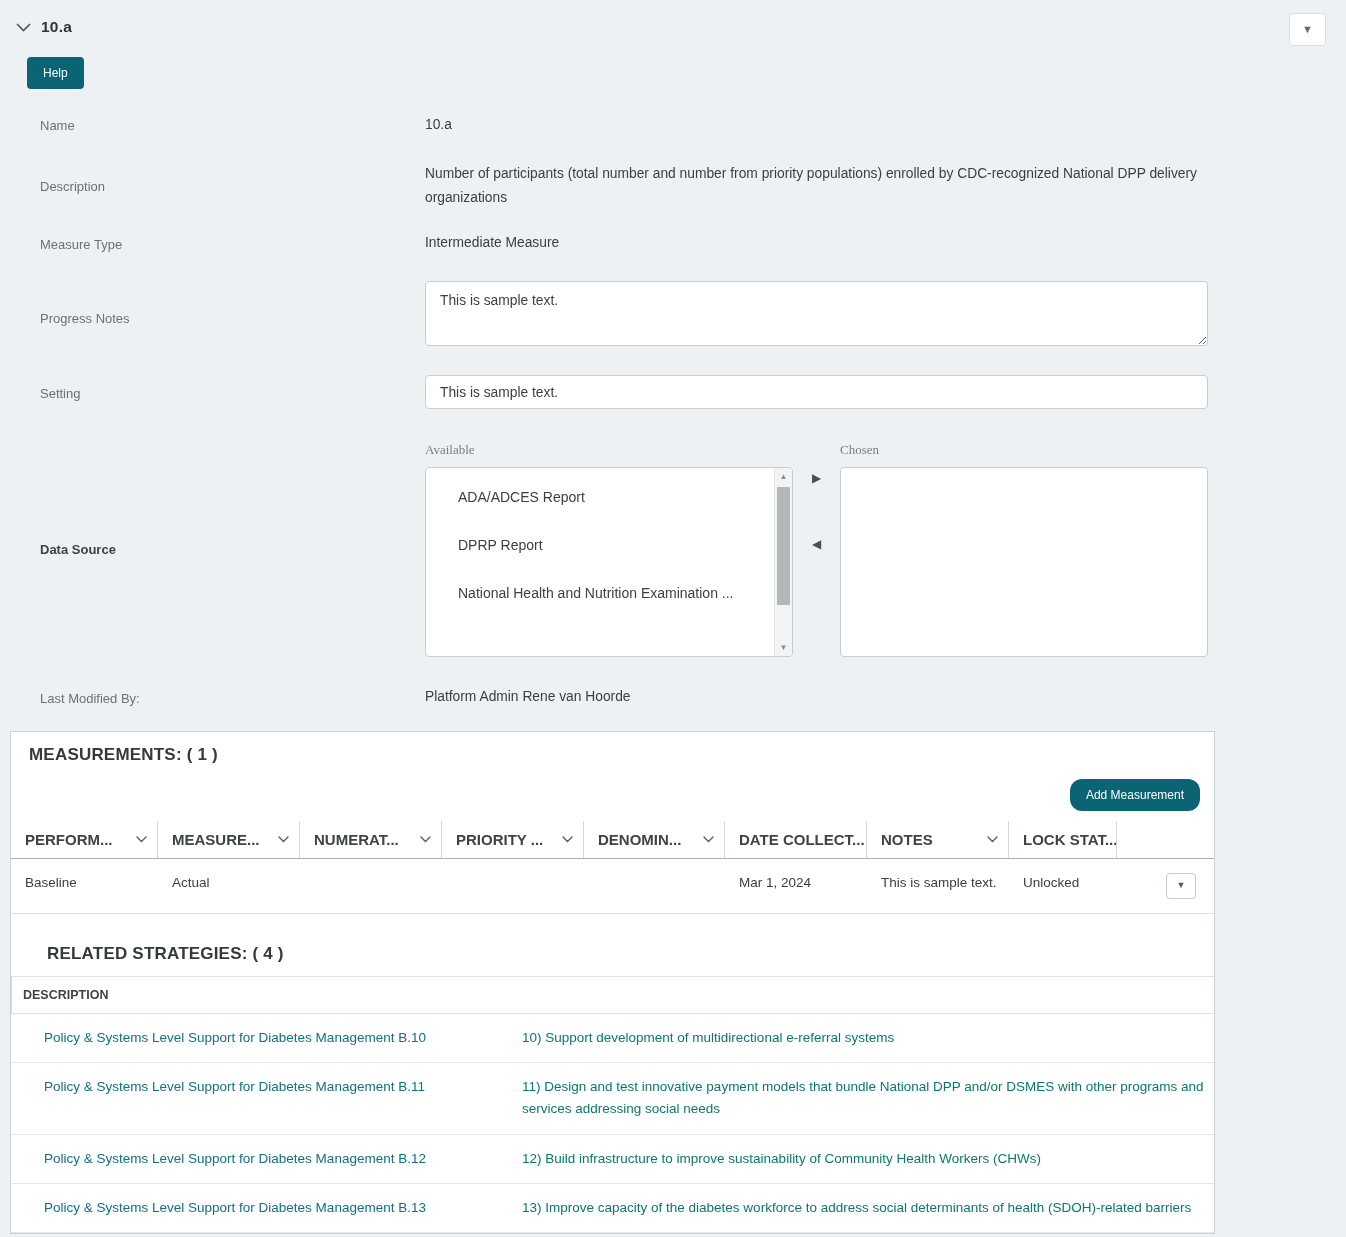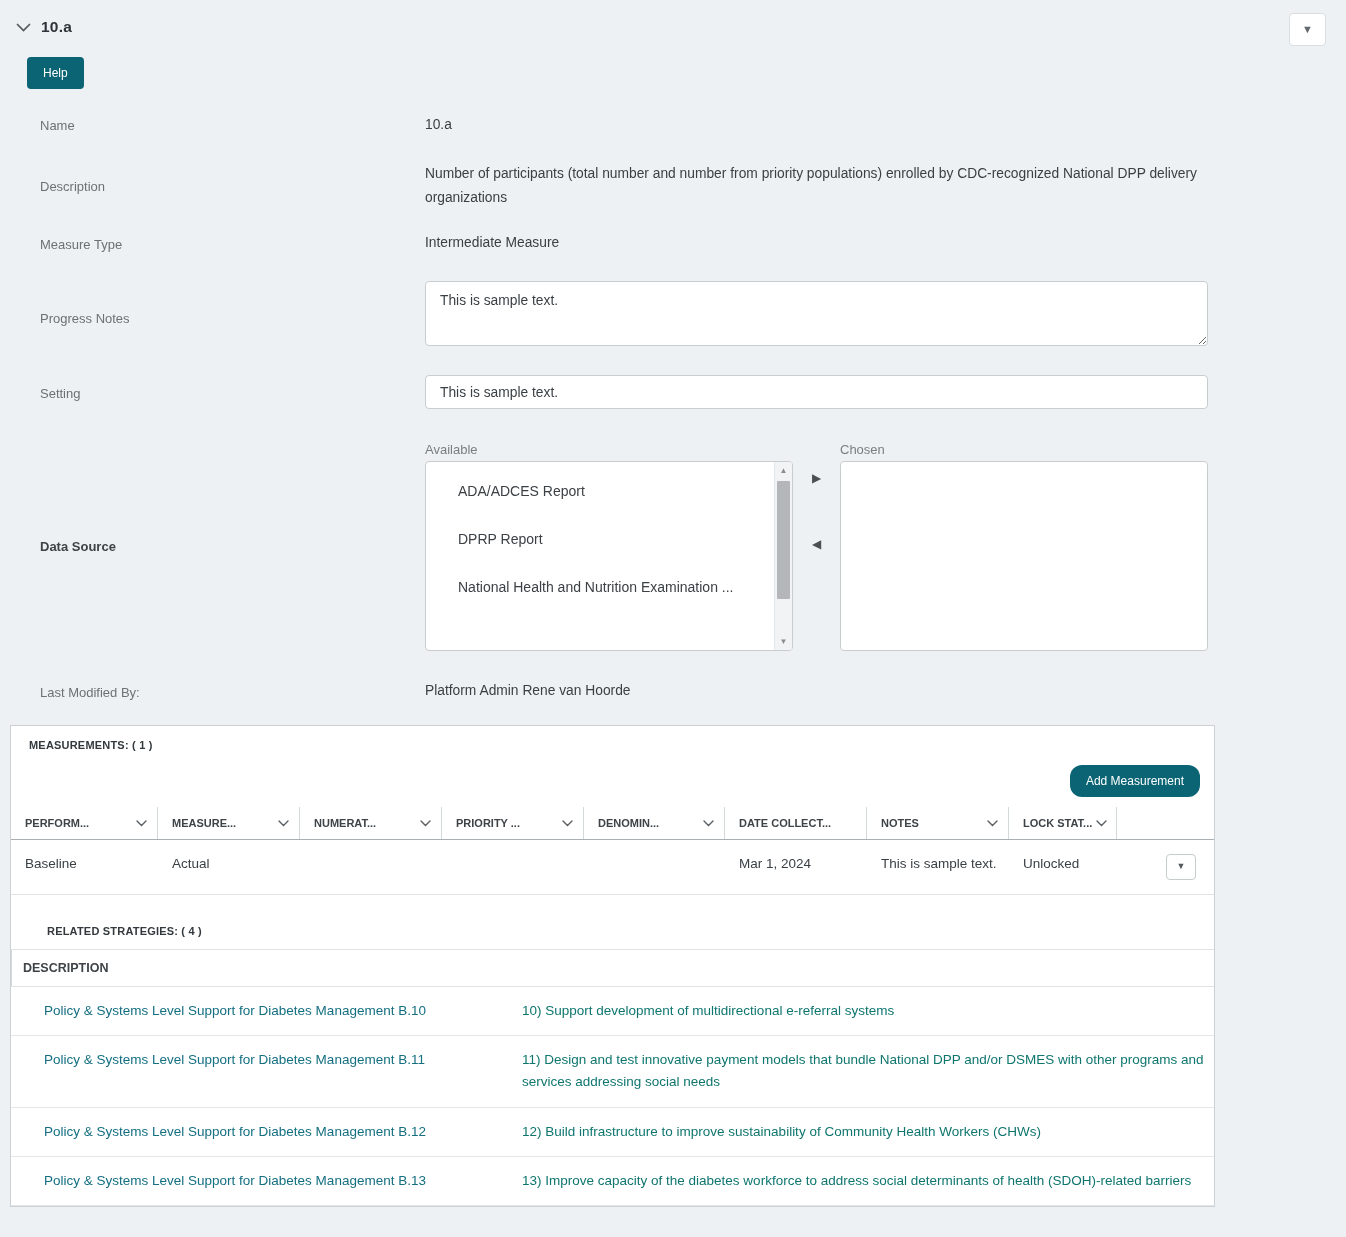--- a/index.html
+++ b/index.html
@@ -38,21 +38,21 @@
   textarea.inp, input.inp {
     width:783px; background:#fff; border:1px solid #c8cdd0; border-radius:4px;
     font-family:"Liberation Sans", sans-serif; font-size:13.8px; color:#3a3f44;
     padding:8px 14px; outline:none;
   }
   textarea.inp { height:65px; resize:both; line-height:1.6; }
   input.inp { height:34px; }
   
   .duallist { display:flex; width:783px; }
   .lb-col { display:flex; flex-direction:column; }
-  .lb-label { font-size:13px; color:#7a7e81; margin-bottom:0; }
+  .lb-label { font-size:13px; color:#7a7e81; margin-bottom:6px;font-family:Liberation Serif, serif; }
   .lb-box {
     width:368px; height:190px; background:#fff; border:1px solid #c8cdd0;
     border-radius:4px; position:relative; overflow:hidden;
   }
   .lb-options { padding:6px 0 0 0; }
   .lb-option { padding:12px 32px; font-size:14px; color:#3c4145; white-space:nowrap;
     overflow:hidden; text-overflow:ellipsis; width:346px; cursor:pointer; }
   .lb-scroll { position:absolute; top:0; right:0; width:18px; height:100%;
     background:#f1f3f4; border-left:1px solid #e4e7e9; }
   .lb-sbtn { height:17px; display:flex; align-items:center; justify-content:center;
@@ -63,29 +63,29 @@
   .lb-movers { width:47px; display:flex; flex-direction:column; align-items:center;
     padding-top:32px; }
   .mv-btn { background:none; border:none; color:#4a4f52; font-size:12px; cursor:pointer;
     font-family:"Liberation Sans", sans-serif; }
   .mv-btn + .mv-btn { margin-top:52px; }
   
   .panel {
     margin:20px 0 0 10px; width:1205px; background:#fff;
     border:1px solid #cbd1d5; padding-top:13px;
   }
-  .panel-title { font-size:11px; font-weight:bold; color:#33393d; letter-spacing:.2px;
+  .panel-title { font-size:17px; font-weight:bold; color:#33393d; letter-spacing:.2px;
     padding-left:18px; }
   .add-row { display:flex; justify-content:flex-end; padding:14px 14px 10px 0; }
   
   .mtable { width:100%; }
   .mhead { display:flex; border-bottom:1px solid #a9afb3; }
   .mhcell {
     display:flex; align-items:center; justify-content:space-between;
-    padding:10px 10px 10px 14px; font-size:11px; font-weight:bold; color:#3e4347;
+    padding:10px 10px 10px 14px; font-size:15px; font-weight:bold; color:#3e4347;
     border-right:1px solid #d3d8db; white-space:nowrap; overflow:hidden; cursor:pointer;
   }
   .mhcell.nosort { cursor:default; }
   .mhcell .chev { color:#5a5f63; font-size:11px; margin-left:4px; }
   .mrow { display:flex; border-bottom:1px solid #dfe3e5; }
   .mcell { padding:14px 10px 14px 14px; font-size:13.5px; color:#3a3f44; line-height:1.45; }
   .c0 { width:147px; } .c1 { width:142px; } .c2 { width:142px; } .c3 { width:142px; }
   .c4 { width:141px; } .c5 { width:142px; } .c6 { width:142px; } .c7 { width:108px; }
   .c8 { width:97px; border-right:none; display:flex; align-items:center; justify-content:flex-end; padding-right:18px; }
   .row-act-btn { width:30px; height:26px; background:#fff; border:1px solid #c6cbce;

